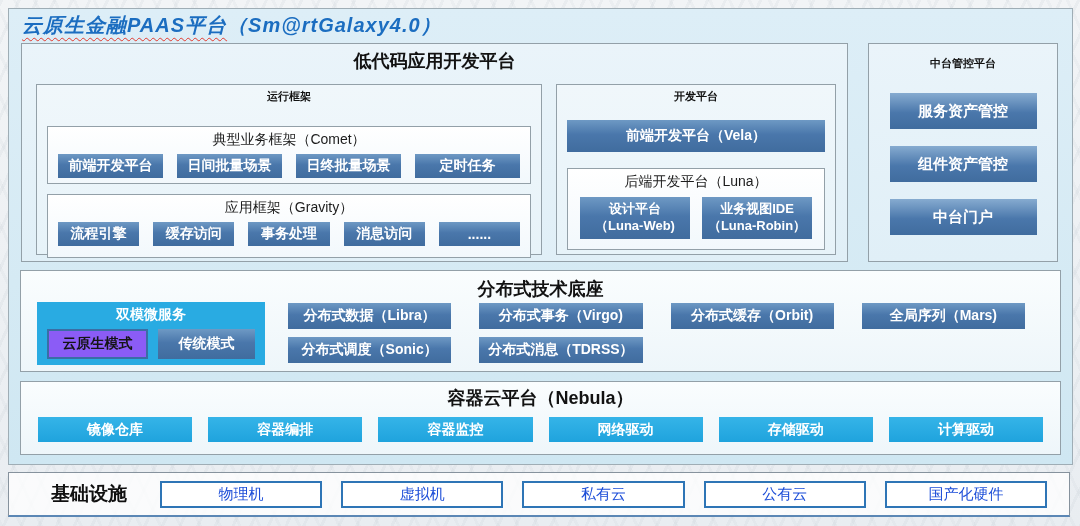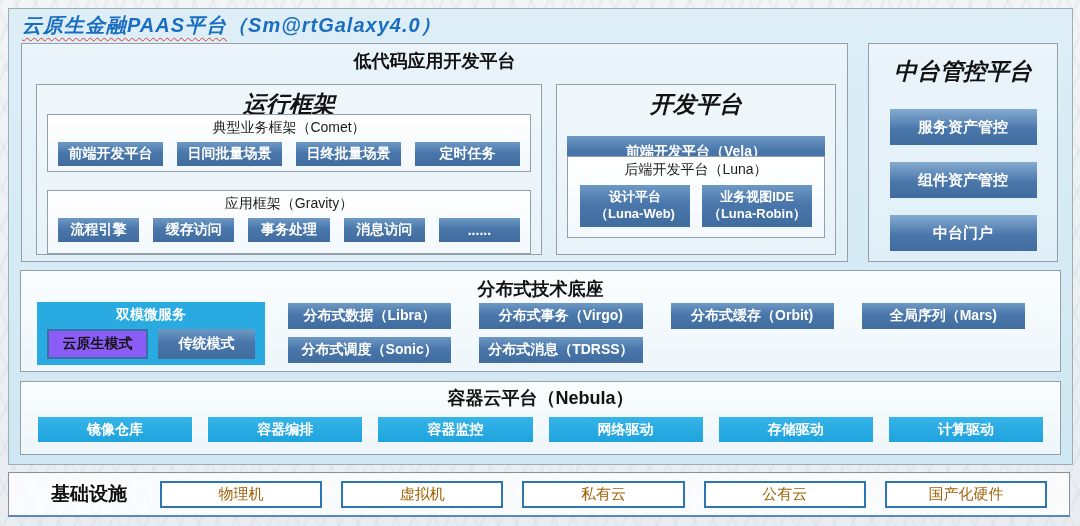--- a/index.html
+++ b/index.html
@@ -26,41 +26,41 @@
   }
   .page-title .t-main{
     text-decoration:underline;text-decoration-style:wavy;
     text-decoration-color:#e23a2e;text-decoration-thickness:1px;
     text-underline-offset:5px;
   }
 
   .box{position:absolute;border:1px solid #93a0a8;box-sizing:border-box;}
   .tint-a{background:linear-gradient(180deg,#eaf4fa 0%,#e0eff7 100%);}
   .tint-b{background:linear-gradient(180deg,#f0f7fb 0%,#e7f3f9 100%);}
-  .tint-w{background:linear-gradient(180deg,#ffffff 0%,#f2f8fc 100%);}
+  .tint-w{background:linear-gradient(180deg,#ffffff 0%,#f2f8fc 100%);margin-top:12px;}
   .tint-c{background:linear-gradient(180deg,#fafdfe 0%,#eef6fa 100%);}
 
   .box-title{ text-align:center;font-weight:bold;color:#121212; }
   .t18{font-size:18px;padding-top:5px;}
-  .t17{font-size:23px;padding-top:4px;font-style:italic;}
+  .t17{font-size:11px;padding-top:4px;}
   .inner-title{text-align:center;font-size:14px;color:#1c1c1c;padding-top:4px;}
 
   .btn{
     background:linear-gradient(180deg,#6e99c4 0%,#4a77ab 45%,#406c9e 100%);
     color:#fff;font-weight:bold;font-size:14px;text-align:center;
     display:flex;align-items:center;justify-content:center;
     box-sizing:border-box;
   }
   .btn-row{display:flex;box-sizing:border-box;}
   .btn-row .btn{flex:1;}
 
   .comet-row,.gravity-row{padding:5px 10px 0 10px;gap:14px;height:24px;}
   .comet-row .btn,.gravity-row .btn{height:24px;}
 
-  .vela{position:absolute;left:567px;top:136px;width:258px;height:32px;}
+  .vela{position:absolute;left:567px;top:120px;width:258px;height:32px;}
   .luna-row{padding:6px 12px 0 12px;gap:12px;}
   .luna-row .btn{height:42px;font-size:13px;line-height:1.3;flex-direction:column;}
 
   .midp-btn{
     width:147px;height:36px;margin:0 auto;font-size:15px;
     background:linear-gradient(180deg,#86abd0 0%,#4a77ab 55%,#406c9e 100%);
   }
 
   .cyan-box{
     position:absolute;left:37px;top:302px;width:228px;height:63px;
@@ -92,21 +92,21 @@
   .infra-strip{
     position:absolute;left:8px;top:472px;width:1062px;height:45px;
     background:rgba(255,255,255,0.78);
     border:1px solid #86929d;border-bottom:2px solid #5b87b5;
     display:flex;align-items:center;box-sizing:border-box;
     padding:0 22px 0 42px;gap:19px;
   }
   .infra-label{font-size:19px;font-weight:bold;color:#101010;margin-right:14px;white-space:nowrap;}
   .infra-box{
     flex:1;height:27px;background:#ffffff;border:2px solid #2e75b6;
-    color:#a16207;font-size:15px;display:flex;align-items:center;justify-content:center;
+    color:#1d4ed8;font-size:15px;display:flex;align-items:center;justify-content:center;
     box-sizing:border-box;
   }
 </style>
 </head>
 <body>
 
 <div class="stage">
 
   <div class="blue-panel"></div>
 
@@ -125,21 +125,21 @@
   <div class="box tint-w" style="left:47px;top:114px;width:484px;height:58px;">
     <div class="inner-title">典型业务框架（Comet）</div>
     <div class="btn-row comet-row">
       <div class="btn">前端开发平台</div>
       <div class="btn">日间批量场景</div>
       <div class="btn">日终批量场景</div>
       <div class="btn">定时任务</div>
     </div>
   </div>
 
-  <div class="box tint-w" style="left:47px;top:190px;width:484px;height:64px;">
+  <div class="box tint-w" style="left:47px;top:182px;width:484px;height:64px;">
     <div class="inner-title">应用框架（Gravity）</div>
     <div class="btn-row gravity-row">
       <div class="btn">流程引擎</div>
       <div class="btn">缓存访问</div>
       <div class="btn">事务处理</div>
       <div class="btn">消息访问</div>
       <div class="btn">......</div>
     </div>
   </div>
 

